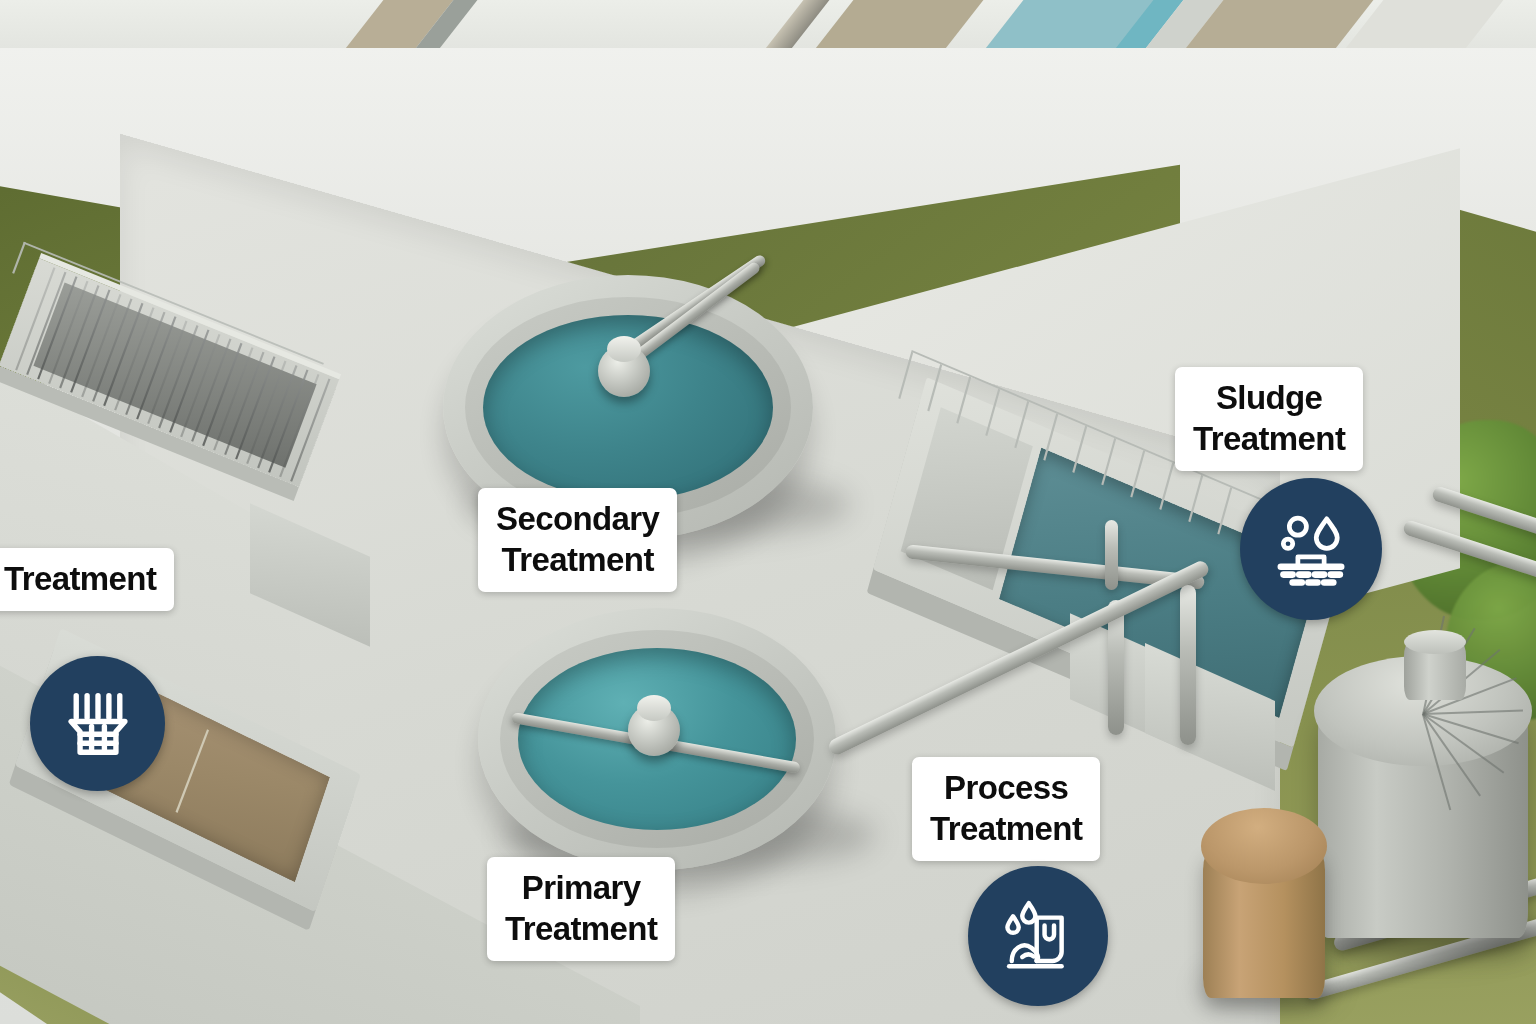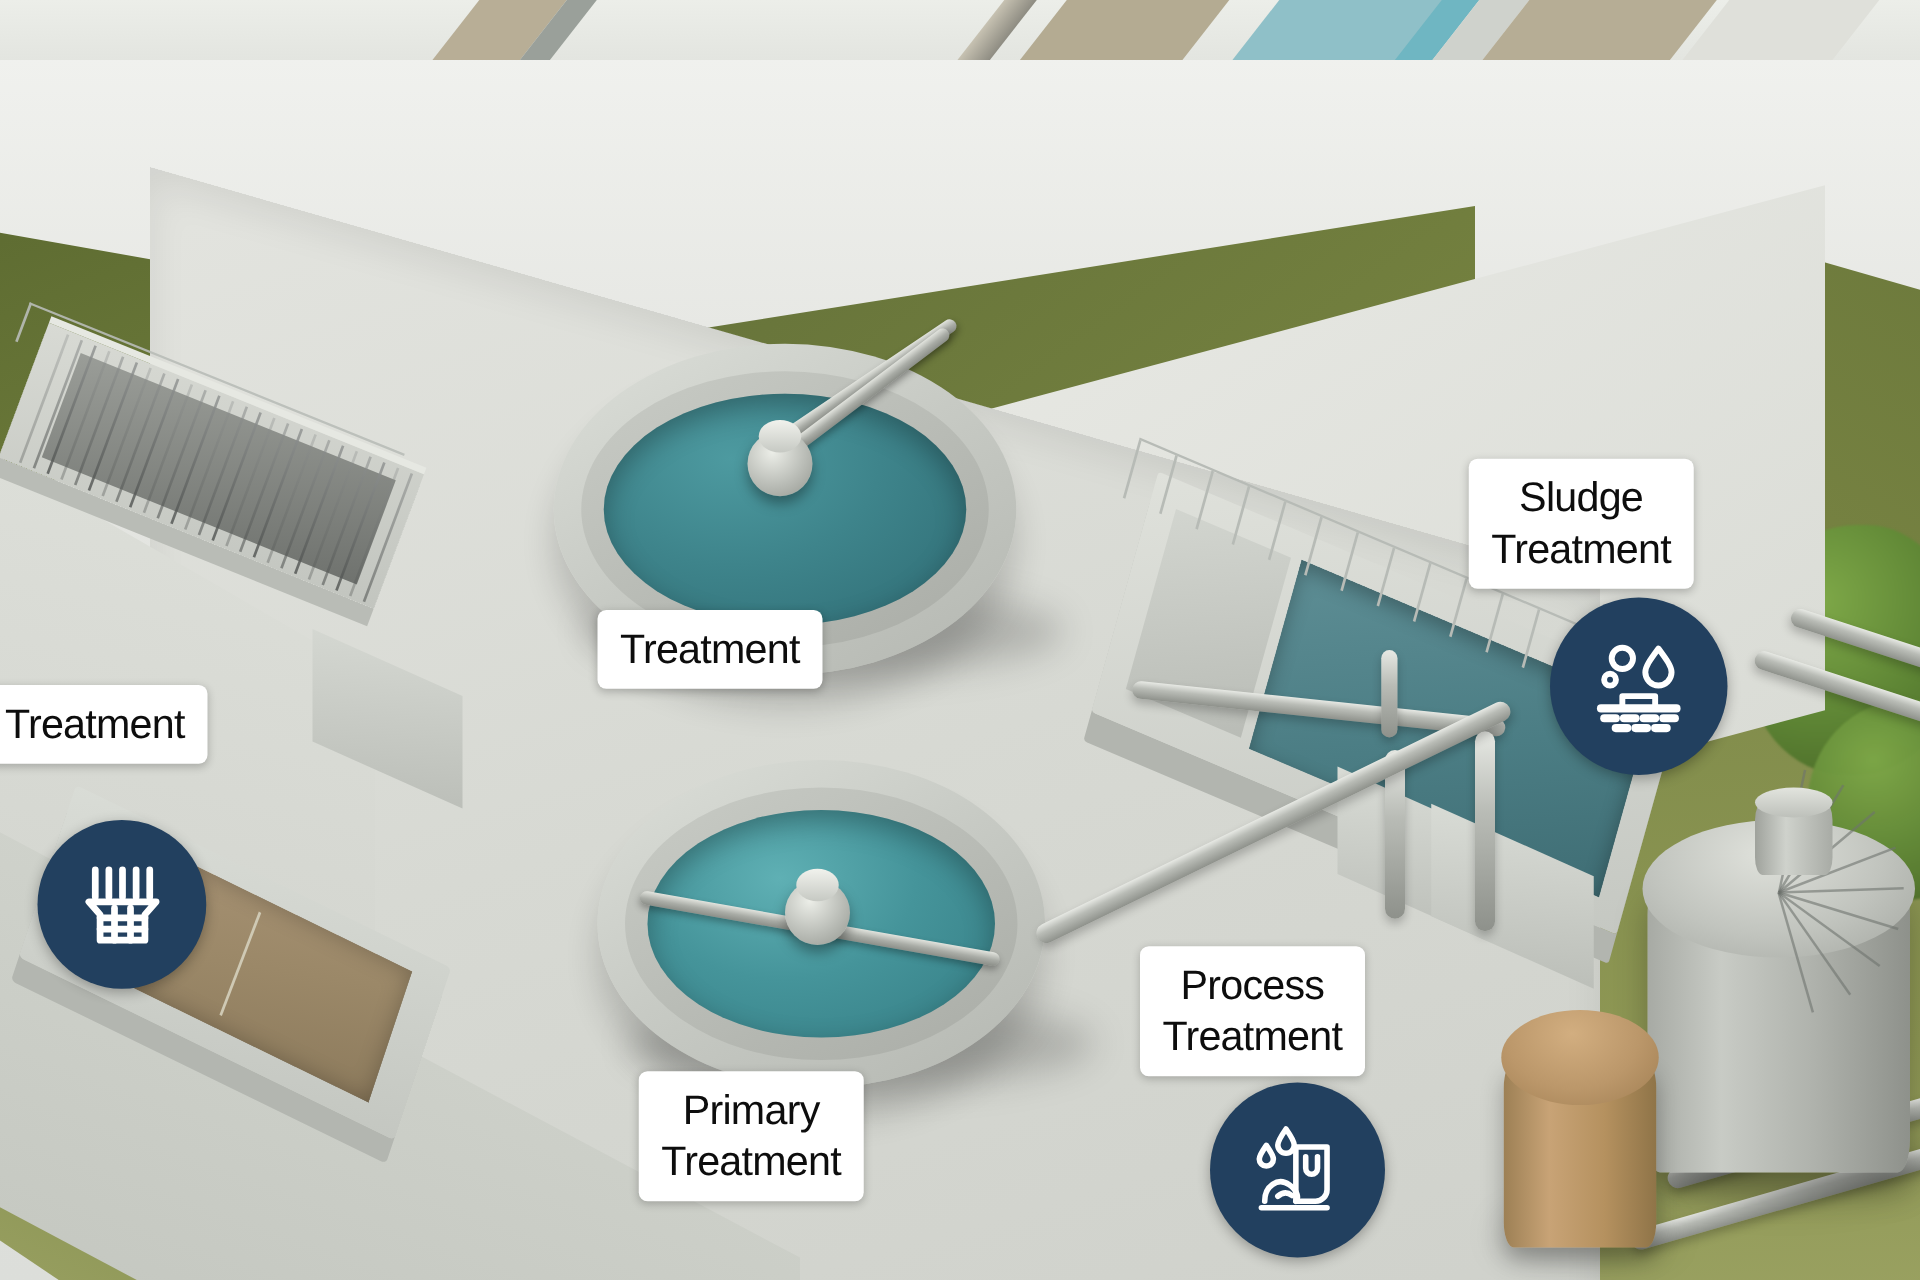--- a/index.html
+++ b/index.html
@@ -333,30 +333,30 @@
   }
 
   
   .callout {
     position:absolute;
     background:#ffffff;
     border-radius:7px;
     padding:10px 18px 12px 18px;
     box-shadow:0 2px 7px rgba(0,0,0,.22);
     text-align:center;
-    font-weight:normal;
+    font-weight:bold;
     color:#0d0d0d;
     font-size:33px;
     line-height:41px;
     letter-spacing:-0.6px;
     white-space:nowrap;
   }
   .callout.prelim { left:-14px; top:548px; }
   .callout.secondary { left:478px; top:488px; }
-  .callout.primary { left:487px; top:857px;margin-left:24px; }
+  .callout.primary { left:487px; top:857px; }
   .callout.tertiary { left:912px; top:757px; }
   .callout.sludge  { left:1175px; top:367px; }
 
   
   .badge {
     position:absolute;
     border-radius:50%;
     background:#22405f;
     display:flex; align-items:center; justify-content:center;
     box-shadow:0 3px 10px rgba(0,0,0,.3);
@@ -516,20 +516,21 @@
         <div class="sl s8"></div>
     </div>
   </div>
 
 
   <div class="callout prelim">
     <div>Treatment</div>
   </div>
 
   <div class="callout secondary">
+    <div>Secondary</div>
     <div>Treatment</div>
   </div>
 
   <div class="callout primary">
     <div>Primary</div>
     <div>Treatment</div>
   </div>
 
   <div class="callout tertiary">
     <div>Process</div>

